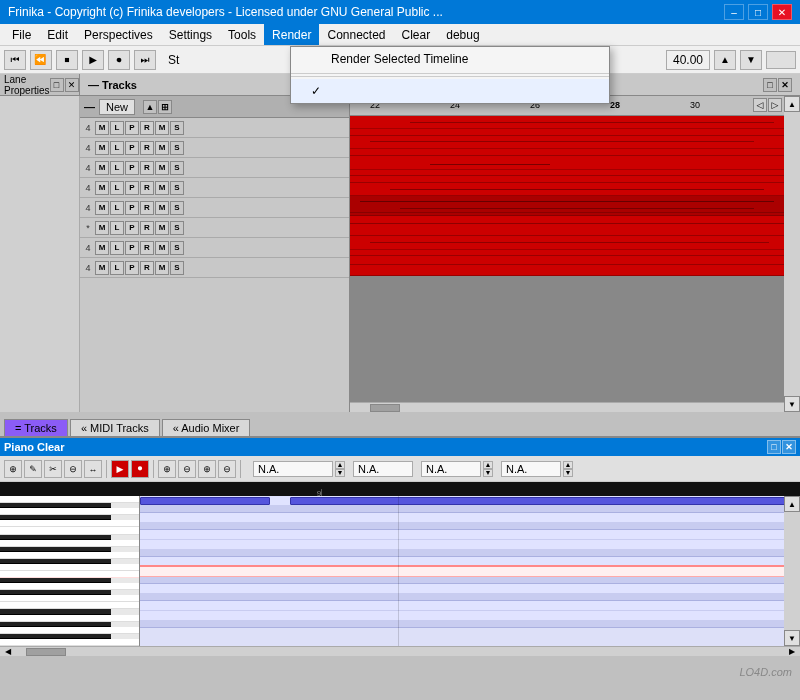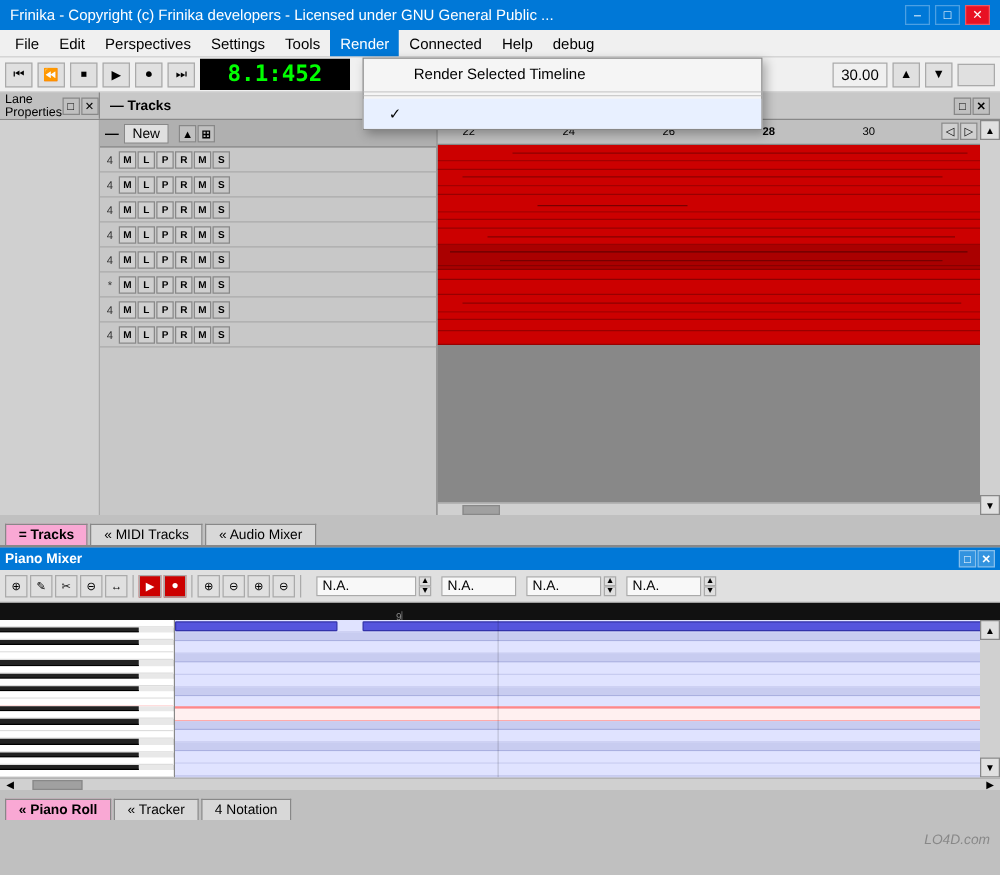--- a/index.html
+++ b/index.html
@@ -248,22 +248,22 @@
       background: #d8d8d8;
       border: 1px solid #888;
       border-bottom: none;
       font-size: 11px;
       cursor: pointer;
       display: flex;
       align-items: center;
       gap: 4px;
     }
     .bottom-tab.active {
-      background: #f9a8d4;
-      font-weight: bold;
+      background: #8b5cf6;
+      font-weight: normal;
     }
 
     
     #piano-roll-section {
       height: 220px;
       border-top: 2px solid #888;
       display: flex;
       flex-direction: column;
     }
     #piano-roll-header {
@@ -420,35 +420,34 @@
 </div>
 
 <div id="menu-bar">
   <div class="menu-item">File</div>
   <div class="menu-item">Edit</div>
   <div class="menu-item">Perspectives</div>
   <div class="menu-item">Settings</div>
   <div class="menu-item">Tools</div>
   <div class="menu-item active">Render</div>
   <div class="menu-item">Connected</div>
-  <div class="menu-item">Help</div>
+  <div class="menu-item">Clear</div>
   <div class="menu-item">debug</div>
 </div>
 
 <div id="toolbar">
   <div class="toolbar-btn">⏮</div>
   <div class="toolbar-btn">⏪</div>
   <div class="toolbar-btn">⏹</div>
   <div class="toolbar-btn">▶</div>
   <div class="toolbar-btn">⏺</div>
   <div class="toolbar-btn">⏭</div>
-  <div id="time-display">8.1:452</div>
   <div id="status-label">St</div>
   <div class="toolbar-right">
-    <div id="tempo-display">30.00</div>
+    <div id="tempo-display">40.00</div>
     <div class="toolbar-btn">▲</div>
     <div class="toolbar-btn">▼</div>
     <div style="width:30px;height:18px;background:#e0e0e0;border:1px solid #aaa;"></div>
   </div>
 </div>
 
 <div style="display:flex;flex-direction:column;height:calc(700px - 24px - 22px - 28px);">
 
   <div style="display:flex;flex-direction:column;height:calc(700px - 24px - 22px - 28px - 20px - 220px - 24px);">
 
@@ -622,21 +621,21 @@
     <div id="tracks-tabs">
       <div class="bottom-tab active">= Tracks</div>
       <div class="bottom-tab">« MIDI Tracks</div>
       <div class="bottom-tab">« Audio Mixer</div>
     </div>
   </div>
 
   <div id="piano-roll-section">
 
     <div id="piano-roll-header">
-      <span>Piano Mixer</span>
+      <span>Piano Clear</span>
       <div style="margin-left:auto;display:flex;gap:1px;">
         <div style="width:14px;height:14px;background:rgba(255,255,255,0.2);border:1px solid rgba(255,255,255,0.4);cursor:pointer;font-size:9px;display:flex;align-items:center;justify-content:center;">□</div>
         <div style="width:14px;height:14px;background:rgba(255,255,255,0.2);border:1px solid rgba(255,255,255,0.4);cursor:pointer;font-size:9px;display:flex;align-items:center;justify-content:center;">✕</div>
       </div>
     </div>
 
     <div id="piano-roll-toolbar">
       <div class="pr-toolbar-group">
         <div class="pr-btn">⊕</div>
         <div class="pr-btn">✎</div>
@@ -750,25 +749,20 @@
         <div id="piano-roll-scrollbar">
           <div style="width:16px;height:8px;font-size:8px;cursor:pointer;display:flex;align-items:center;justify-content:center;">◀</div>
           <div style="flex:1;background:#d0d0d0;height:8px;position:relative;">
             <div style="position:absolute;left:10px;width:40px;height:8px;background:#a0a0a0;border:1px solid #888;"></div>
           </div>
           <div style="width:16px;height:8px;font-size:8px;cursor:pointer;display:flex;align-items:center;justify-content:center;">▶</div>
         </div>
       </div>
     </div>
 
-    <div id="bottom-tabs">
-      <div class="bottom-tab active">« Piano Roll</div>
-      <div class="bottom-tab">« Tracker</div>
-      <div class="bottom-tab">4 Notation</div>
-    </div>
   </div>
 
 </div>
 
 <div id="render-menu">
   <div class="menu-dropdown-item">
     <span class="checkmark"></span>
     <span>Render Selected Timeline</span>
   </div>
   <div class="menu-dropdown-separator"></div>

